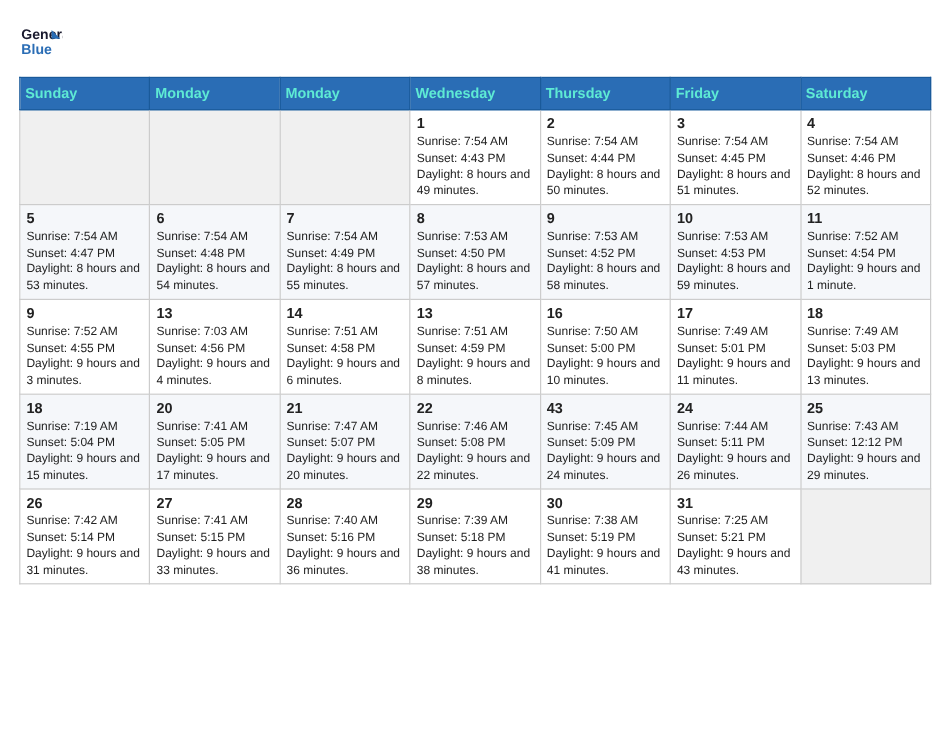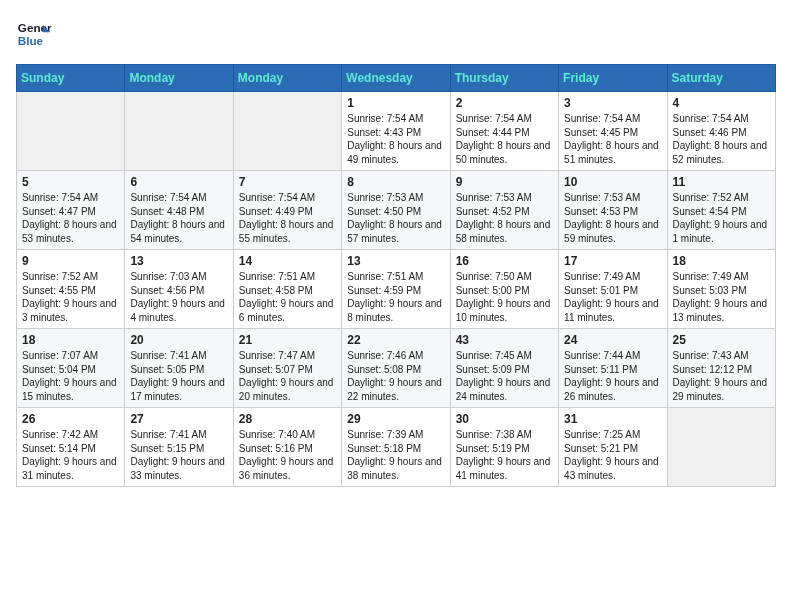--- a/index.html
+++ b/index.html
@@ -239,21 +239,21 @@
           <span class="day-number">18</span>
           <div class="day-info">Sunrise: 7:49 AM
 Sunset: 5:03 PM
 Daylight: 9 hours
 and 13 minutes.</div>
         </td>
       </tr>
       <tr>
         <td>
           <span class="day-number">18</span>
-          <div class="day-info">Sunrise: 7:07 AM
+          <div class="day-info">Sunrise: 7:19 AM
 Sunset: 5:04 PM
 Daylight: 9 hours
 and 15 minutes.</div>
         </td>
         <td>
           <span class="day-number">20</span>
           <div class="day-info">Sunrise: 7:41 AM
 Sunset: 5:05 PM
 Daylight: 9 hours
 and 17 minutes.</div>

